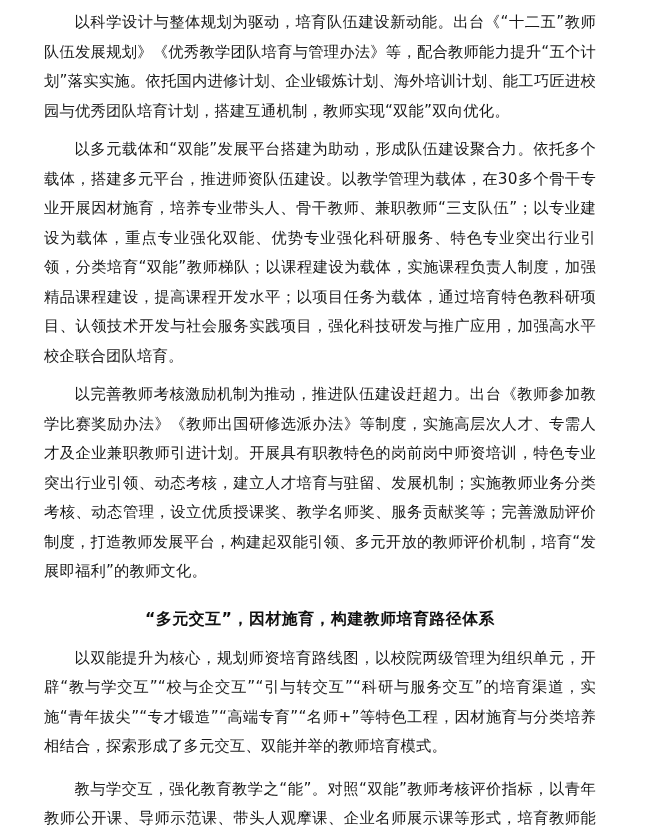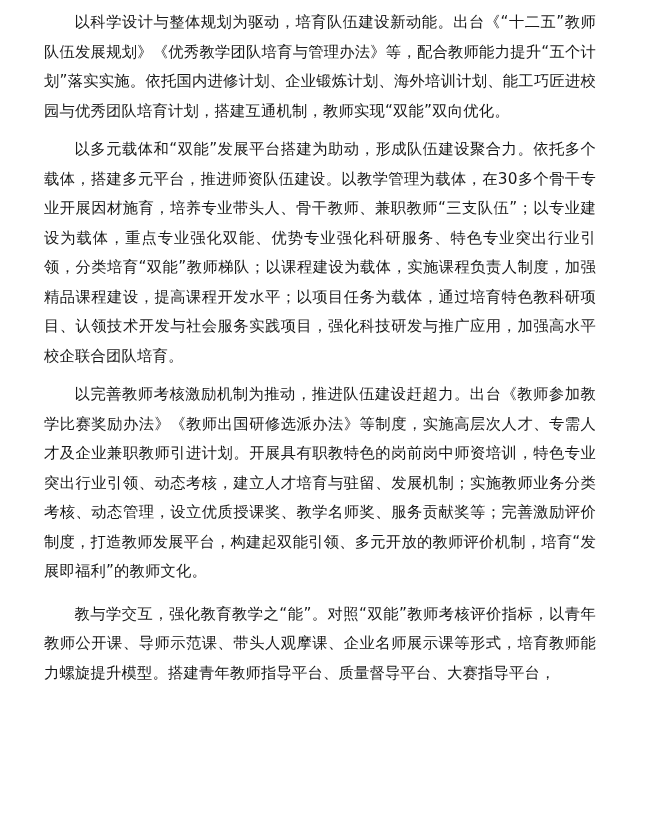--- a/index.html
+++ b/index.html
@@ -51,19 +51,21 @@
 <body>
 
 <div class="page">
 
   <p class="body-para">以科学设计与整体规划为驱动，培育队伍建设新动能。出台《“十二五”教师队伍发展规划》《优秀教学团队培育与管理办法》等，配合教师能力提升“五个计划”落实实施。依托国内进修计划、企业锻炼计划、海外培训计划、能工巧匠进校园与优秀团队培育计划，搭建互通机制，教师实现“双能”双向优化。</p>
 
   <p class="body-para">以多元载体和“双能”发展平台搭建为助动，形成队伍建设聚合力。依托多个载体，搭建多元平台，推进师资队伍建设。以教学管理为载体，在30多个骨干专业开展因材施育，培养专业带头人、骨干教师、兼职教师“三支队伍”；以专业建设为载体，重点专业强化双能、优势专业强化科研服务、特色专业突出行业引领，分类培育“双能”教师梯队；以课程建设为载体，实施课程负责人制度，加强精品课程建设，提高课程开发水平；以项目任务为载体，通过培育特色教科研项目、认领技术开发与社会服务实践项目，强化科技研发与推广应用，加强高水平校企联合团队培育。</p>
 
   <p class="body-para">以完善教师考核激励机制为推动，推进队伍建设赶超力。出台《教师参加教学比赛奖励办法》《教师出国研修选派办法》等制度，实施高层次人才、专需人才及企业兼职教师引进计划。开展具有职教特色的岗前岗中师资培训，特色专业突出行业引领、动态考核，建立人才培育与驻留、发展机制；实施教师业务分类考核、动态管理，设立优质授课奖、教学名师奖、服务贡献奖等；完善激励评价制度，打造教师发展平台，构建起双能引领、多元开放的教师评价机制，培育“发展即福利”的教师文化。</p>
 
+  <h2 class="section-heading">“多元交互”，因材施育，构建教师培育路径体系</h2>
 
+  <p class="body-para">以双能提升为核心，规划师资培育路线图，以校院两级管理为组织单元，开辟“教与学交互”“校与企交互”“引与转交互”“科研与服务交互”的培育渠道，实施“青年拔尖”“专才锻造”“高端专育”“名师+”等特色工程，因材施育与分类培养相结合，探索形成了多元交互、双能并举的教师培育模式。</p>
 
   <div class="spacer-sm"></div>
 
   <p class="body-para">教与学交互，强化教育教学之“能”。对照“双能”教师考核评价指标，以青年教师公开课、导师示范课、带头人观摩课、企业名师展示课等形式，培育教师能力螺旋提升模型。搭建青年教师指导平台、质量督导平台、大赛指导平台，</p>
 
 </div>
 
 </body></html>

